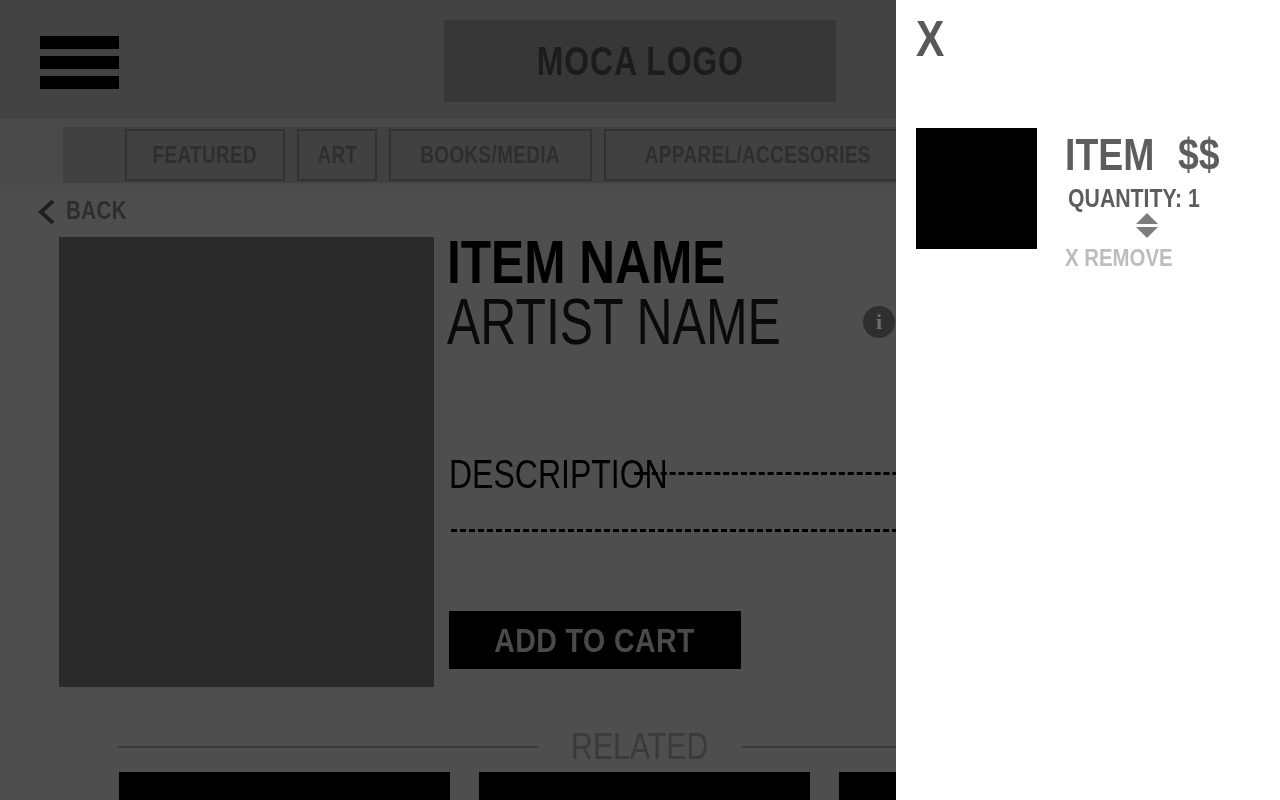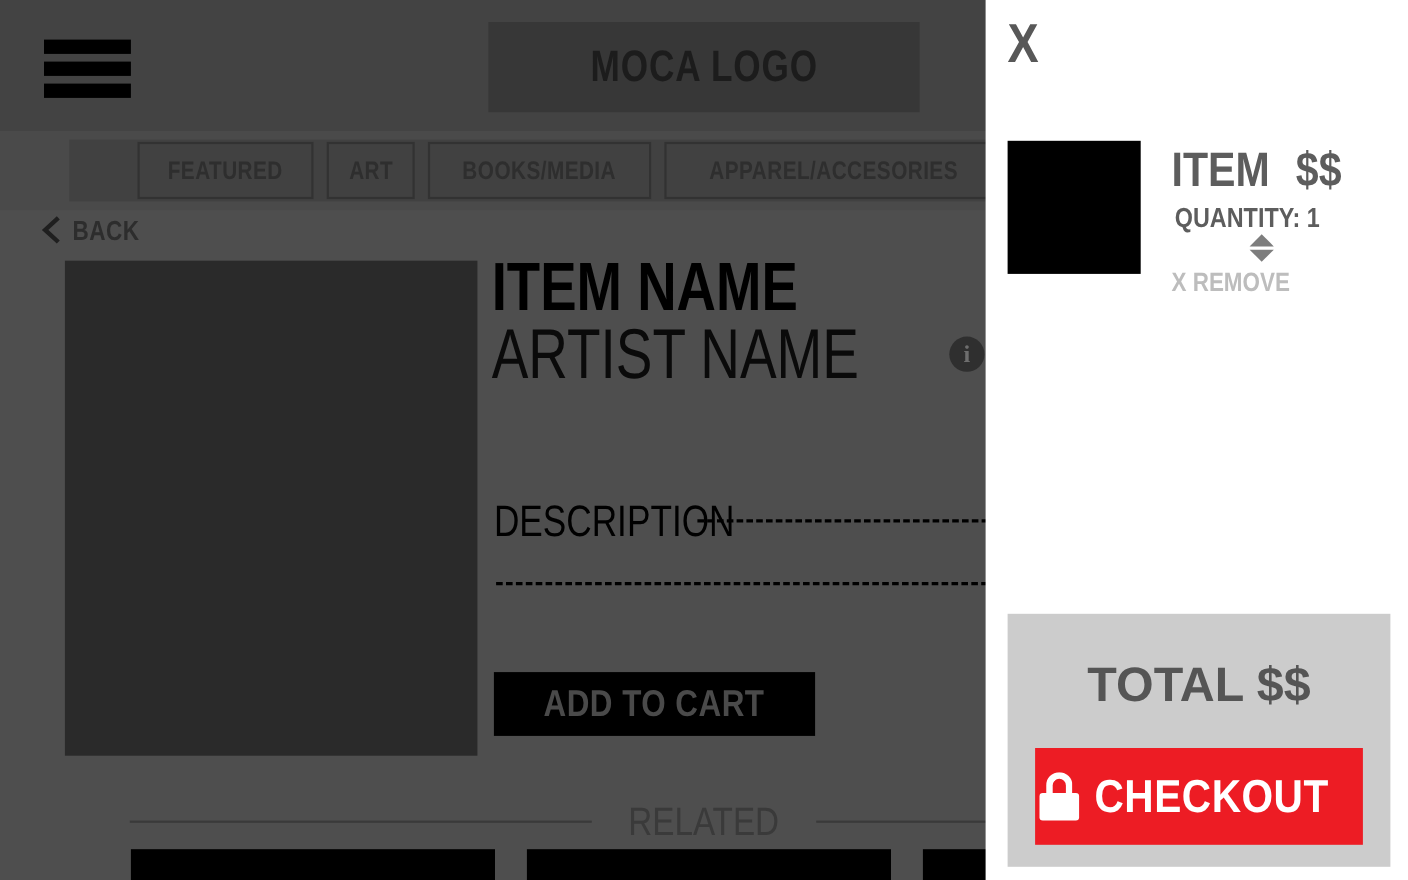--- a/index.html
+++ b/index.html
@@ -45,21 +45,21 @@
     border: 2px solid #323232; height: 52px; margin-right: 12px;
     display: flex; align-items: center; justify-content: center;
     padding: 0 14px; cursor: pointer;
   }
   .navtab span {
     font-family: "Liberation Sans Narrow", "Liberation Sans", sans-serif;
     font-weight: 700; font-size: 23px; color: #2e2e2e; white-space: nowrap;
     transform: scaleX(0.82); transform-origin: center; letter-spacing: 0.5px;
   }
 
-  .back-row { position: absolute; left: 38px; top: 196px; display: flex; align-items: flex-start; cursor: pointer; }
+  .back-row { position: absolute; left: 38px; top: 196px; display: flex; align-items: flex-end; cursor: pointer; }
   .chev { width: 18px; height: 26px; margin-right: 10px; }
   .back-label {
     font-family: "Liberation Sans Narrow", "Liberation Sans", sans-serif;
     font-weight: 700; font-size: 25px; color: #2d2d2d;
     transform: scaleX(0.82); transform-origin: left center; letter-spacing: 0.5px;
   }
 
   .product-img { position: absolute; left: 59px; top: 237px; width: 375px; height: 450px; background: #2a2a2a; }
 
   .item-name {
@@ -267,25 +267,15 @@
           <div class="ci-qty">QUANTITY: 1</div>
           <div class="stepper">
             <div class="up"></div>
             <div class="down"></div>
           </div>
         </div>
         <div class="ci-remove">X REMOVE</div>
       </div>
     </div>
 
-    <div class="totals">
-      <div class="total-label">TOTAL $$</div>
-      <div class="checkout-btn">
-        <div class="lock-icon">
-          <div class="lock-shackle"></div>
-          <div class="lock-body"></div>
-        </div>
-        <div class="checkout-label">CHECKOUT</div>
-      </div>
-    </div>
   </div>
 
 </div>
 
 </body></html>

